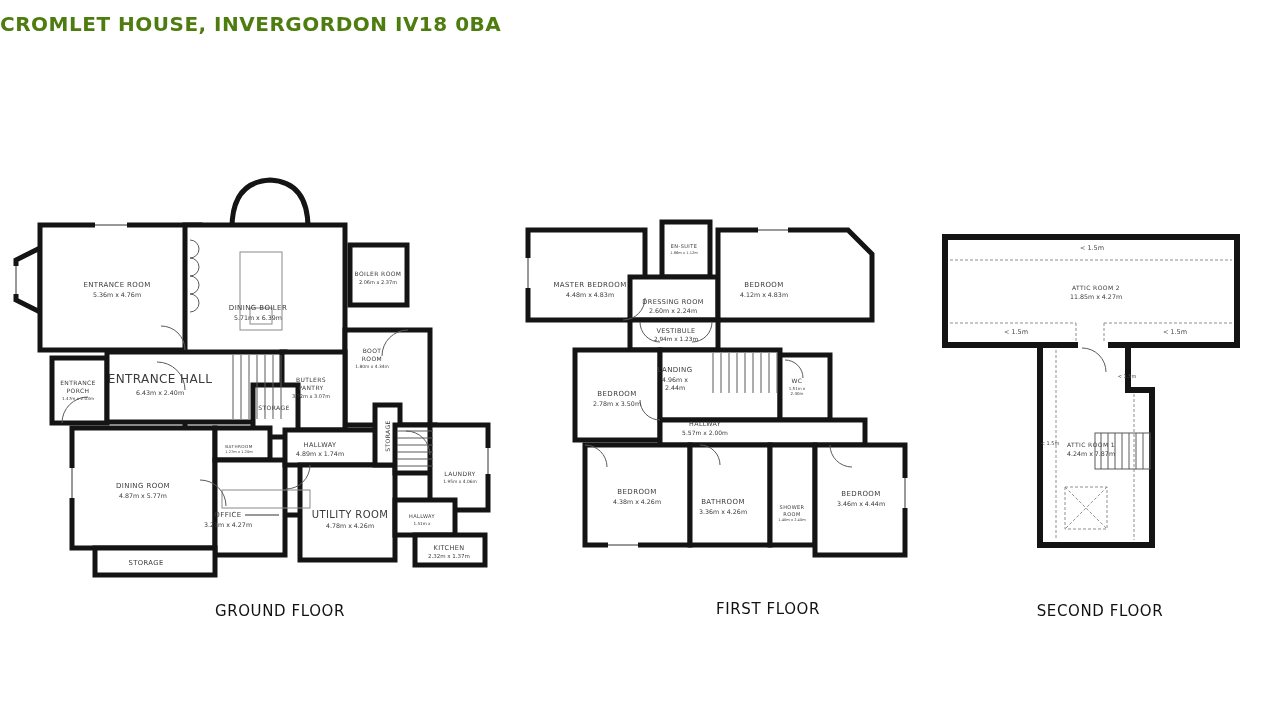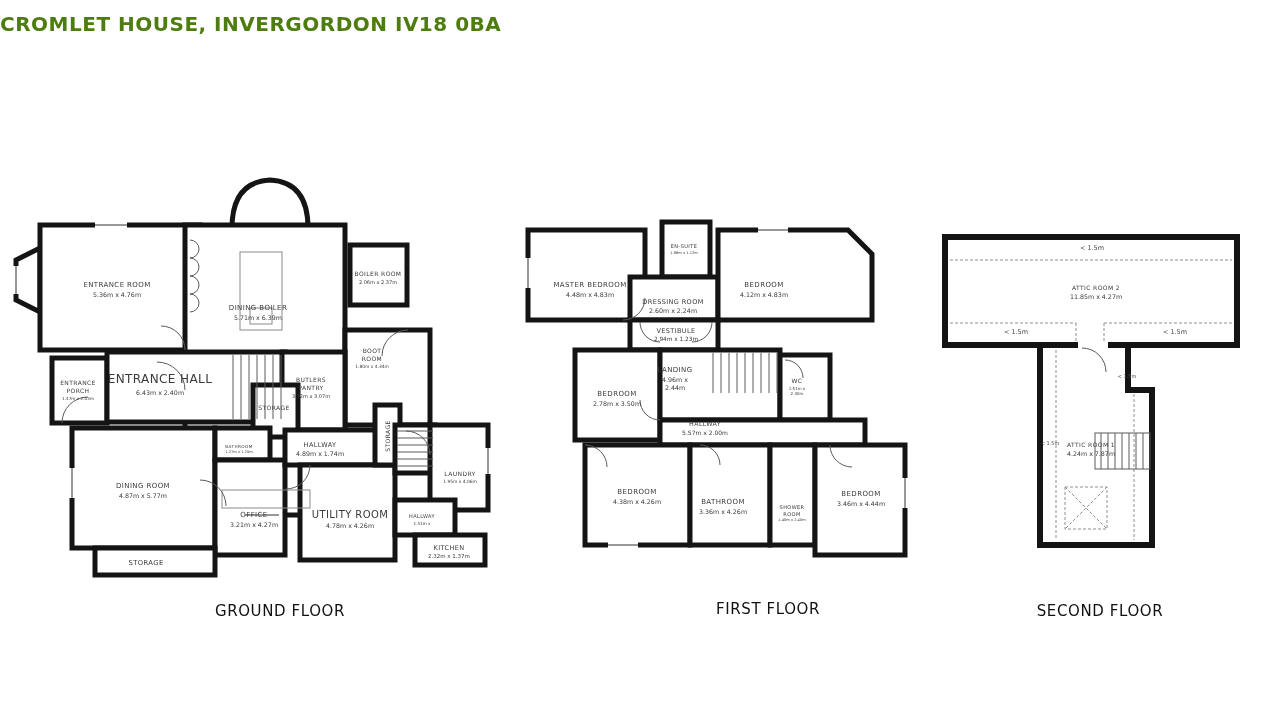--- a/index.html
+++ b/index.html
@@ -236,21 +236,21 @@
     <div class="rd">4.89m x 1.74m</div>
   </div>
   <div class="lbl xxs" style="left:239px;top:450px">
     <div class="rn">BATHROOM</div>
     <div class="rd">1.27m x 1.20m</div>
   </div>
   <div class="lbl" style="left:143px;top:491px">
     <div class="rn">DINING ROOM</div>
     <div class="rd">4.87m x 5.77m</div>
   </div>
-  <div class="lbl" style="left:254px;top:520px">
+  <div class="lbl" style="left:228px;top:520px">
     <div class="rn">OFFICE</div>
     <div class="rd">3.21m x 4.27m</div>
   </div>
   <div class="lbl" style="left:350px;top:519px">
     <div class="rn" style="font-size:10px">UTILITY ROOM</div>
     <div class="rd">4.78m x 4.26m</div>
   </div>
   <div class="lbl xs" style="left:422px;top:519px">
     <div class="rn">HALLWAY</div>
     <div class="rd">1.51m x</div>

